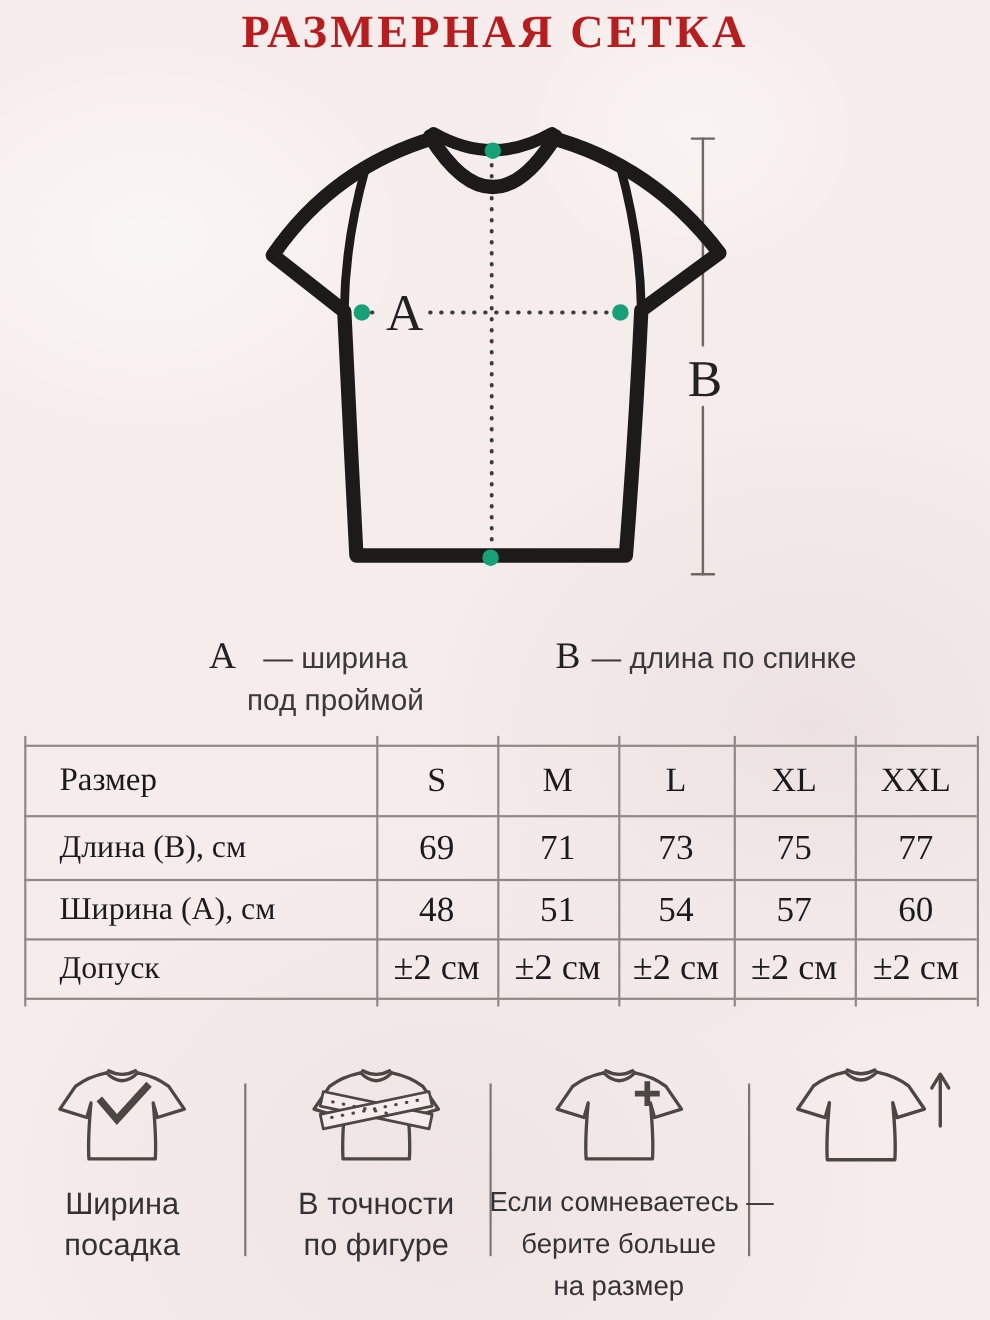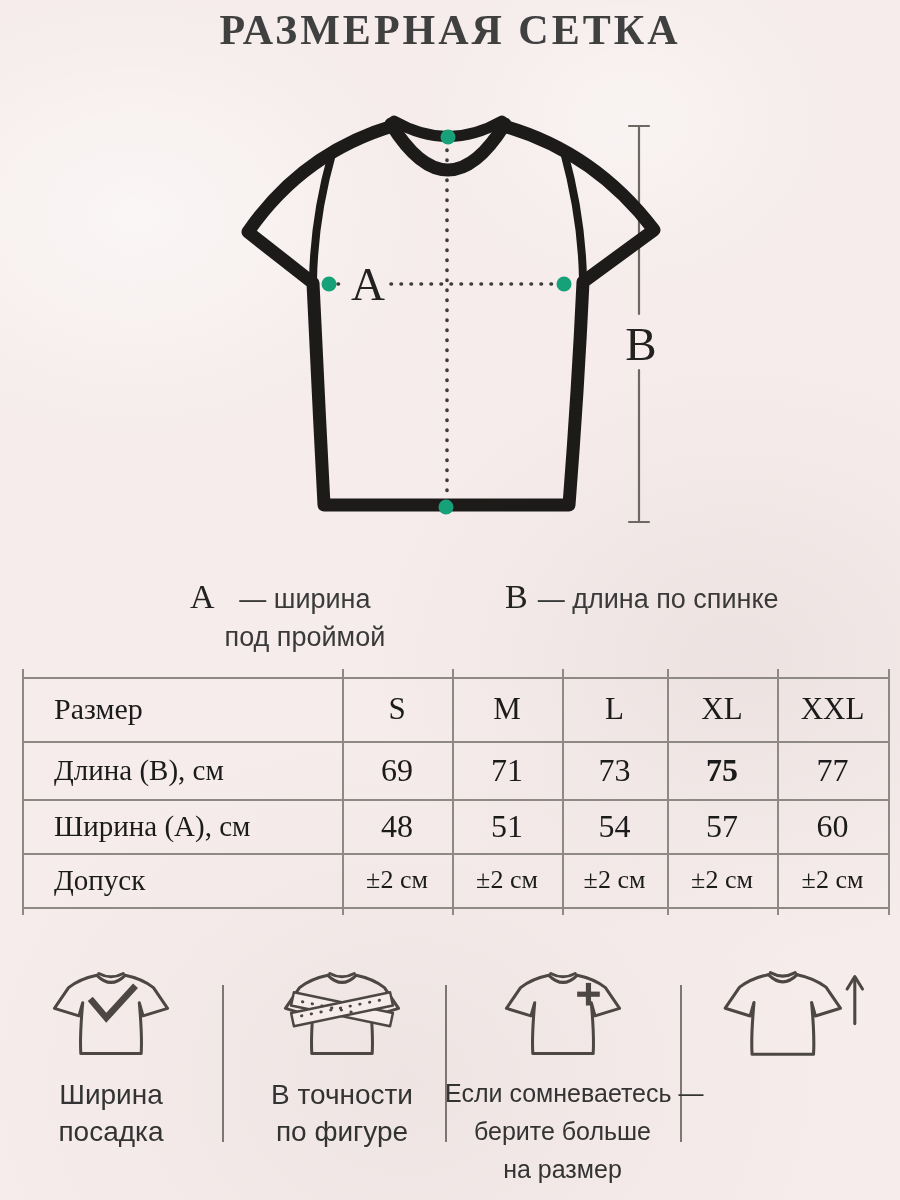--- a/index.html
+++ b/index.html
@@ -11,39 +11,39 @@
       radial-gradient(ellipse 520px 420px at 82% 55%, rgba(208,192,190,.22), transparent 70%),
       radial-gradient(ellipse 600px 500px at 45% 90%, rgba(214,198,196,.20), transparent 70%),
       radial-gradient(ellipse 300px 250px at 70% 10%, rgba(255,255,255,.4), transparent 70%),
       #f5eceb;
     color:#1d1d1d;
   }
   .abs{position:absolute;}
   .page-title{
     left:0;right:0;top:6px;text-align:center;
     font-family:"Liberation Serif",serif;font-size:42px;font-weight:600;
-    letter-spacing:3px;color:#404040;
+    letter-spacing:3px;color:#b91c1c;
   }
   
   .legend-item{display:flex;align-items:baseline;gap:10px;}
   .legend-letter{font-family:"Liberation Serif",serif;font-size:34px;color:#222;}
   .legend-text{font-size:27px;color:#3a3a3a;}
   .legend-lines{display:flex;flex-direction:column;align-items:center;gap:7px;}
   
   .tbl-line{position:absolute;background:#8f8986;}
   .hline{height:2px;left:22px;width:866px;}
   .vline{width:2px;top:9px;height:246px;}
   .cell{
     position:absolute;display:flex;align-items:center;justify-content:center;
     font-family:"Liberation Serif",serif;color:#1b1b1b;
   }
   .cell.lbl{justify-content:flex-start;padding-left:32px;box-sizing:border-box;font-size:29px;}
   .cell.hdr{font-size:31px;}
   .cell.val{font-size:32px;}
-  .cell.tol{font-size:26px;}
+  .cell.tol{font-size:33px;}
   
   .guide-cell{position:absolute;top:960px;height:240px;}
   .guide-icon{position:absolute;top:6px;left:50%;transform:translateX(-50%);}
   .guide-caption{
     position:absolute;top:114px;left:0;right:0;text-align:center;
     font-size:25px;line-height:38px;color:#333;white-space:nowrap;
   }
   .guide-caption.big{font-size:28px;line-height:37px;top:116px;}
   .guide-divider{position:absolute;width:2px;background:#7d7774;top:985px;height:157px;}
 </style>
@@ -127,21 +127,21 @@
   <div class="cell hdr" style="left:342px;top:17px;width:110px;height:64px;">S</div>
   <div class="cell hdr" style="left:452px;top:17px;width:110px;height:64px;">M</div>
   <div class="cell hdr" style="left:562px;top:17px;width:105px;height:64px;">L</div>
   <div class="cell hdr" style="left:667px;top:17px;width:110px;height:64px;">XL</div>
   <div class="cell hdr" style="left:777px;top:17px;width:111px;height:64px;">XXL</div>
 
   <div class="cell lbl" style="left:22px;top:81px;width:376px;height:58px;">Длина (В), см</div>
   <div class="cell val" style="left:342px;top:81px;width:110px;height:58px;">69</div>
   <div class="cell val" style="left:452px;top:81px;width:110px;height:58px;">71</div>
   <div class="cell val" style="left:562px;top:81px;width:105px;height:58px;">73</div>
-  <div class="cell val" style="left:667px;top:81px;width:110px;height:58px;font-weight:bold;">75</div>
+  <div class="cell val" style="left:667px;top:81px;width:110px;height:58px;">75</div>
   <div class="cell val" style="left:777px;top:81px;width:111px;height:58px;">77</div>
 
   <div class="cell lbl" style="left:22px;top:139px;width:320px;height:54px;">Ширина (А), см</div>
   <div class="cell val" style="left:342px;top:139px;width:110px;height:54px;">48</div>
   <div class="cell val" style="left:452px;top:139px;width:110px;height:54px;">51</div>
   <div class="cell val" style="left:562px;top:139px;width:105px;height:54px;">54</div>
   <div class="cell val" style="left:667px;top:139px;width:110px;height:54px;text-align:center;">57</div>
   <div class="cell val" style="left:777px;top:139px;width:111px;height:54px;">60</div>
 
   <div class="cell lbl" style="left:22px;top:193px;width:320px;height:54px;">Допуск</div>

